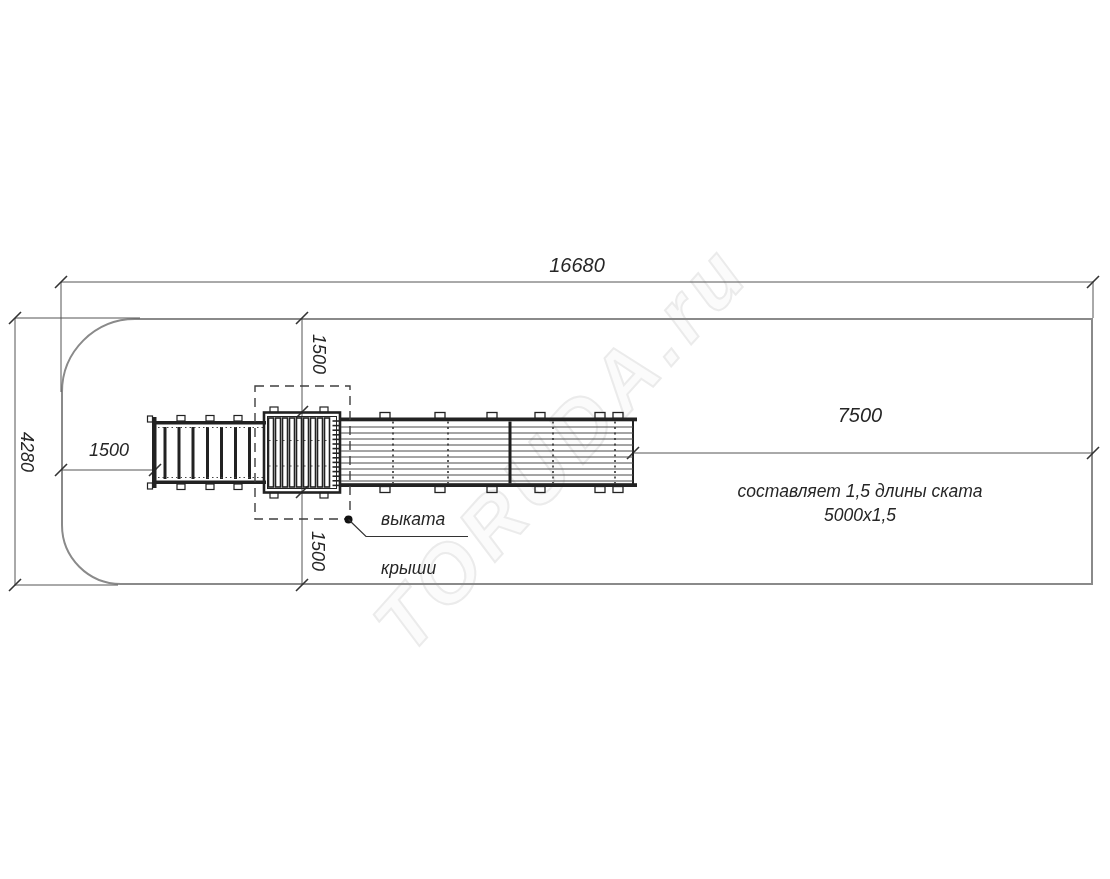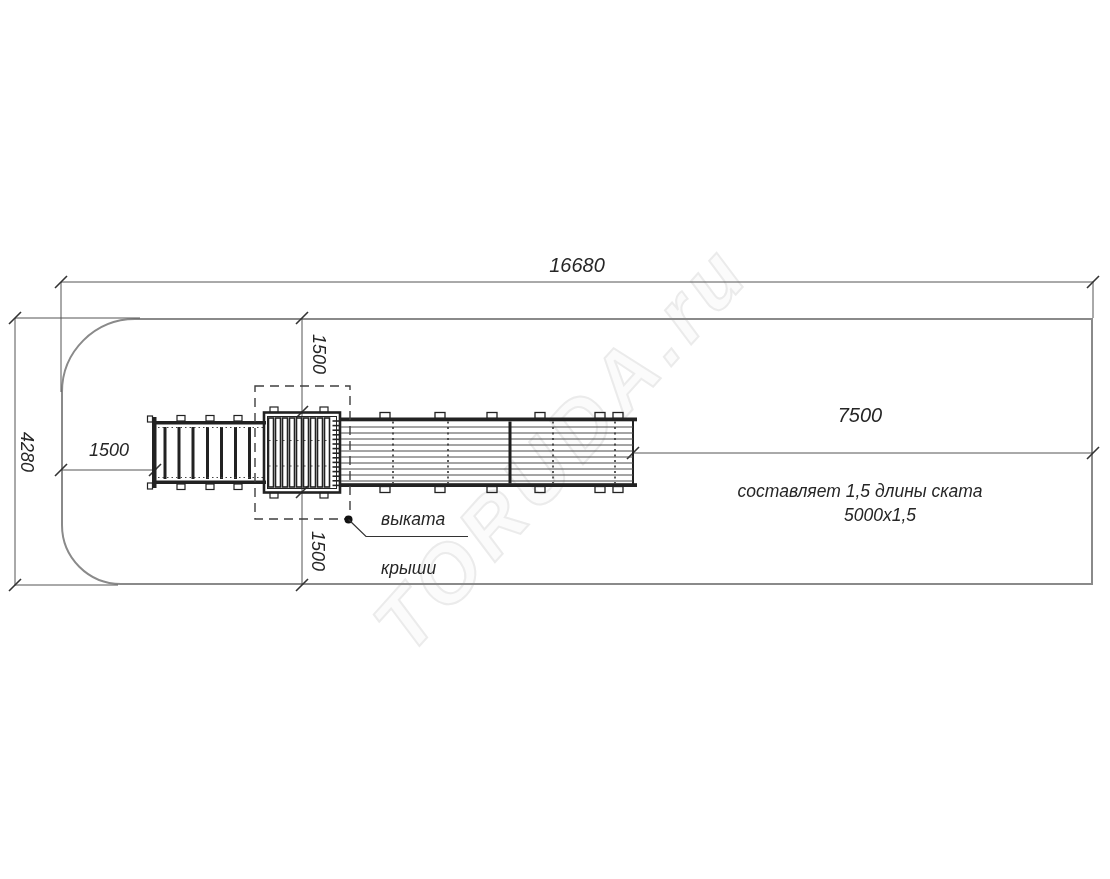--- a/index.html
+++ b/index.html
@@ -188,18 +188,18 @@
 
   <div class="txt t-med vtext" style="left:278px;top:344px;width:80px;height:20px;">1500</div>
 
   <div class="txt t-med vtext" style="left:277px;top:541px;width:80px;height:20px;">1500</div>
 
   <div class="txt t-med t-center" style="left:59px;top:441px;width:100px;">1500</div>
 
   <div class="txt t-big t-center" style="left:810px;top:404px;width:100px;">7500</div>
 
   <div class="txt t-note t-center" style="left:710px;top:482px;width:300px;">составляет 1,5 длины ската</div>
-  <div class="txt t-note t-center" style="left:730px;top:506px;width:300px;">5000х1,5</div>
+  <div class="txt t-note t-center" style="left:710px;top:506px;width:300px;">5000х1,5</div>
 
   <div class="txt t-note" style="left:381px;top:510px;">выката</div>
   <div class="txt t-note" style="left:381px;top:559px;text-align:center;">крыши</div>
 
 </div>
 
 </body></html>

